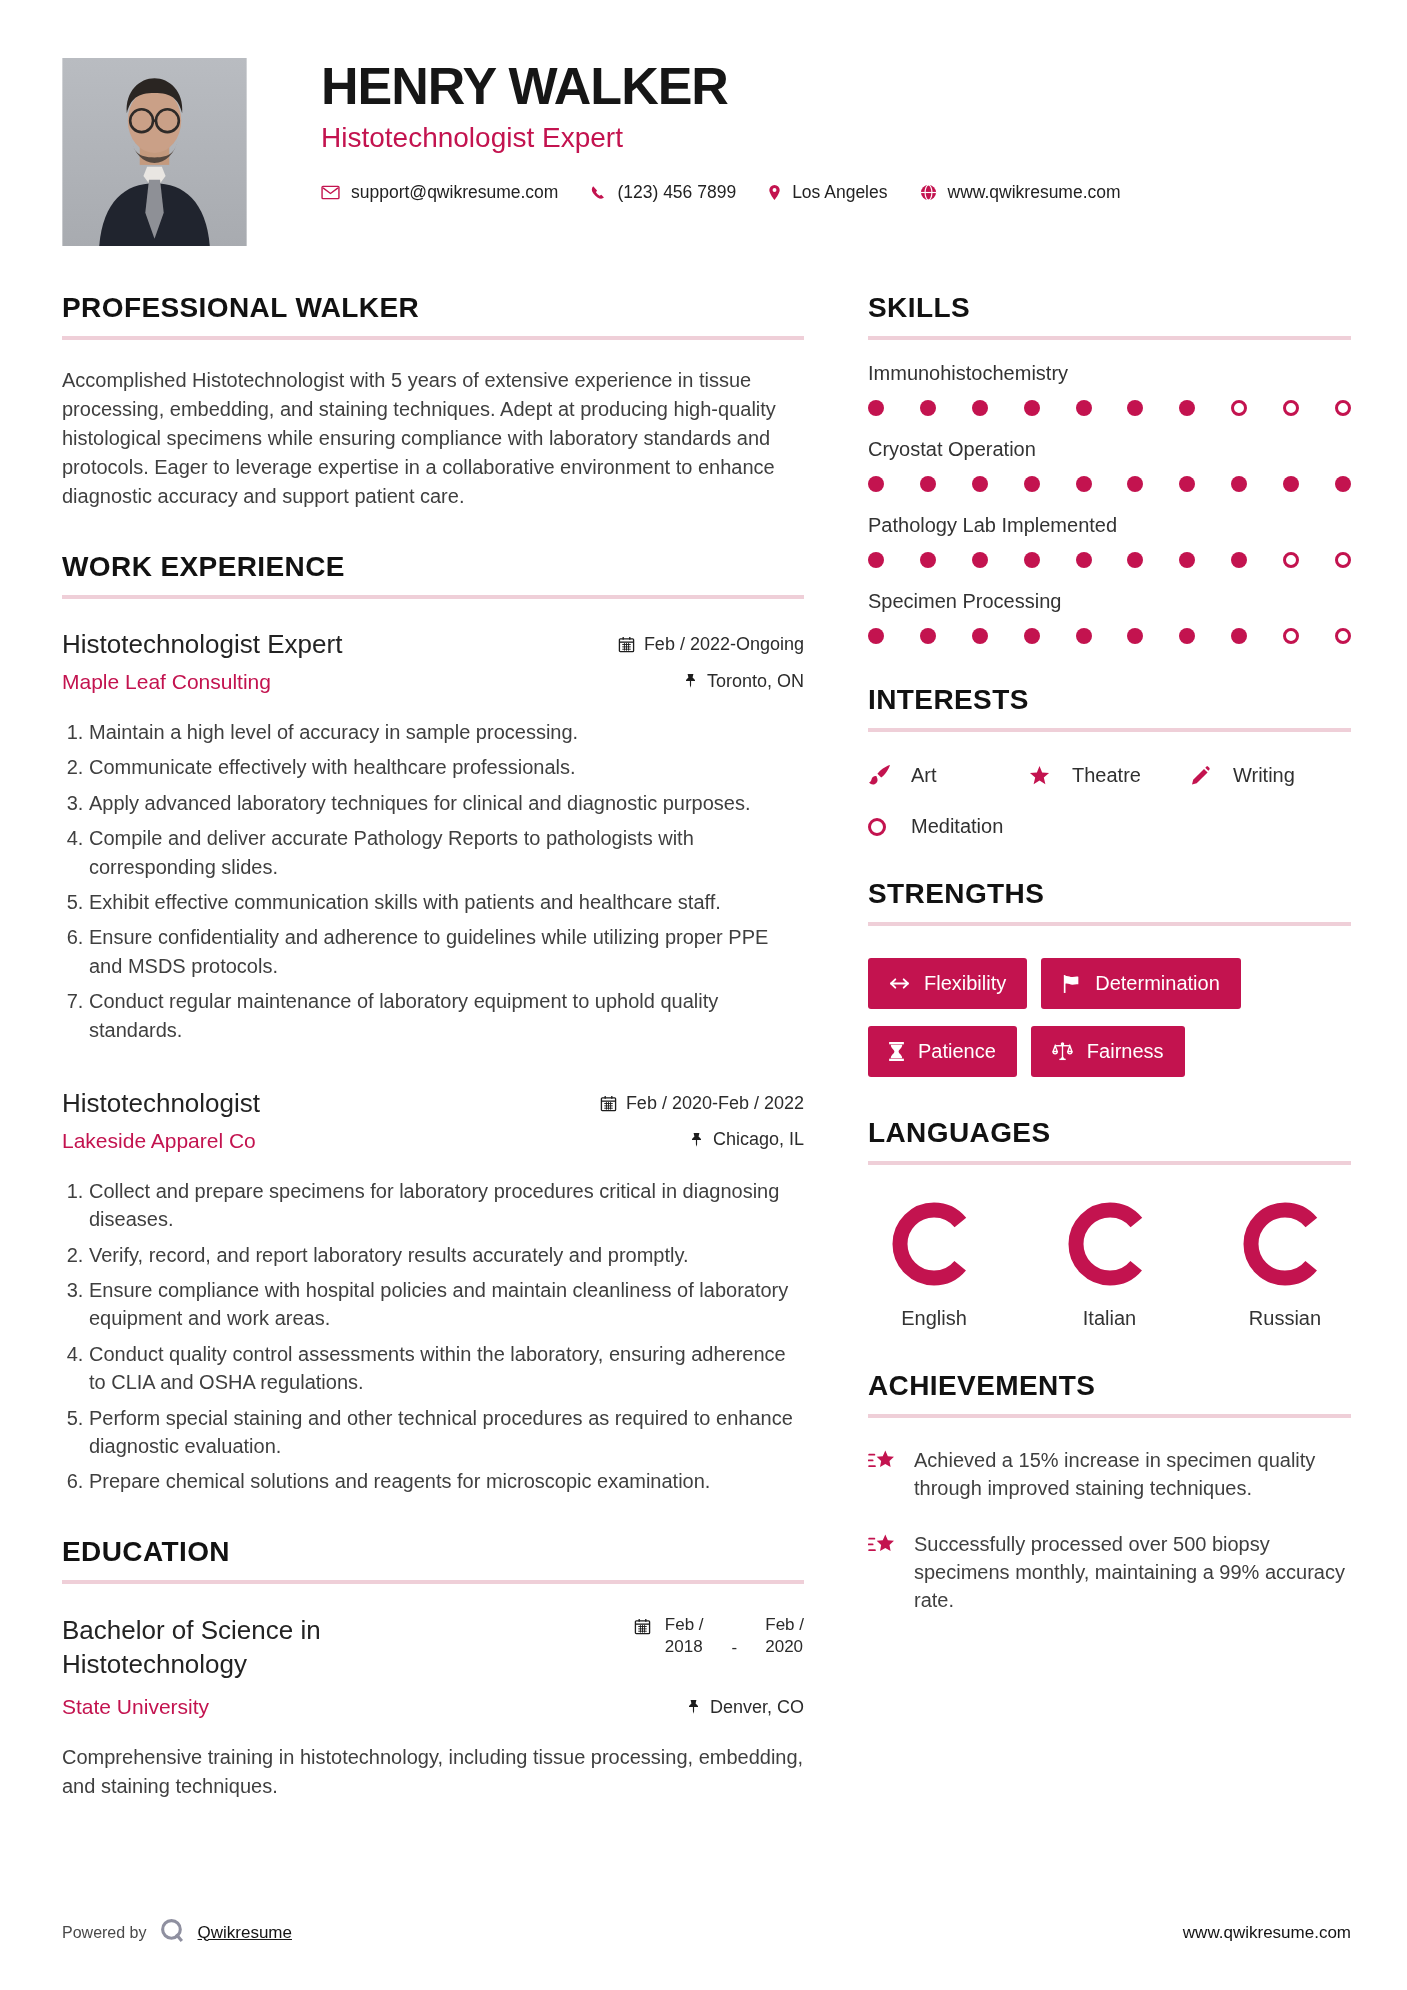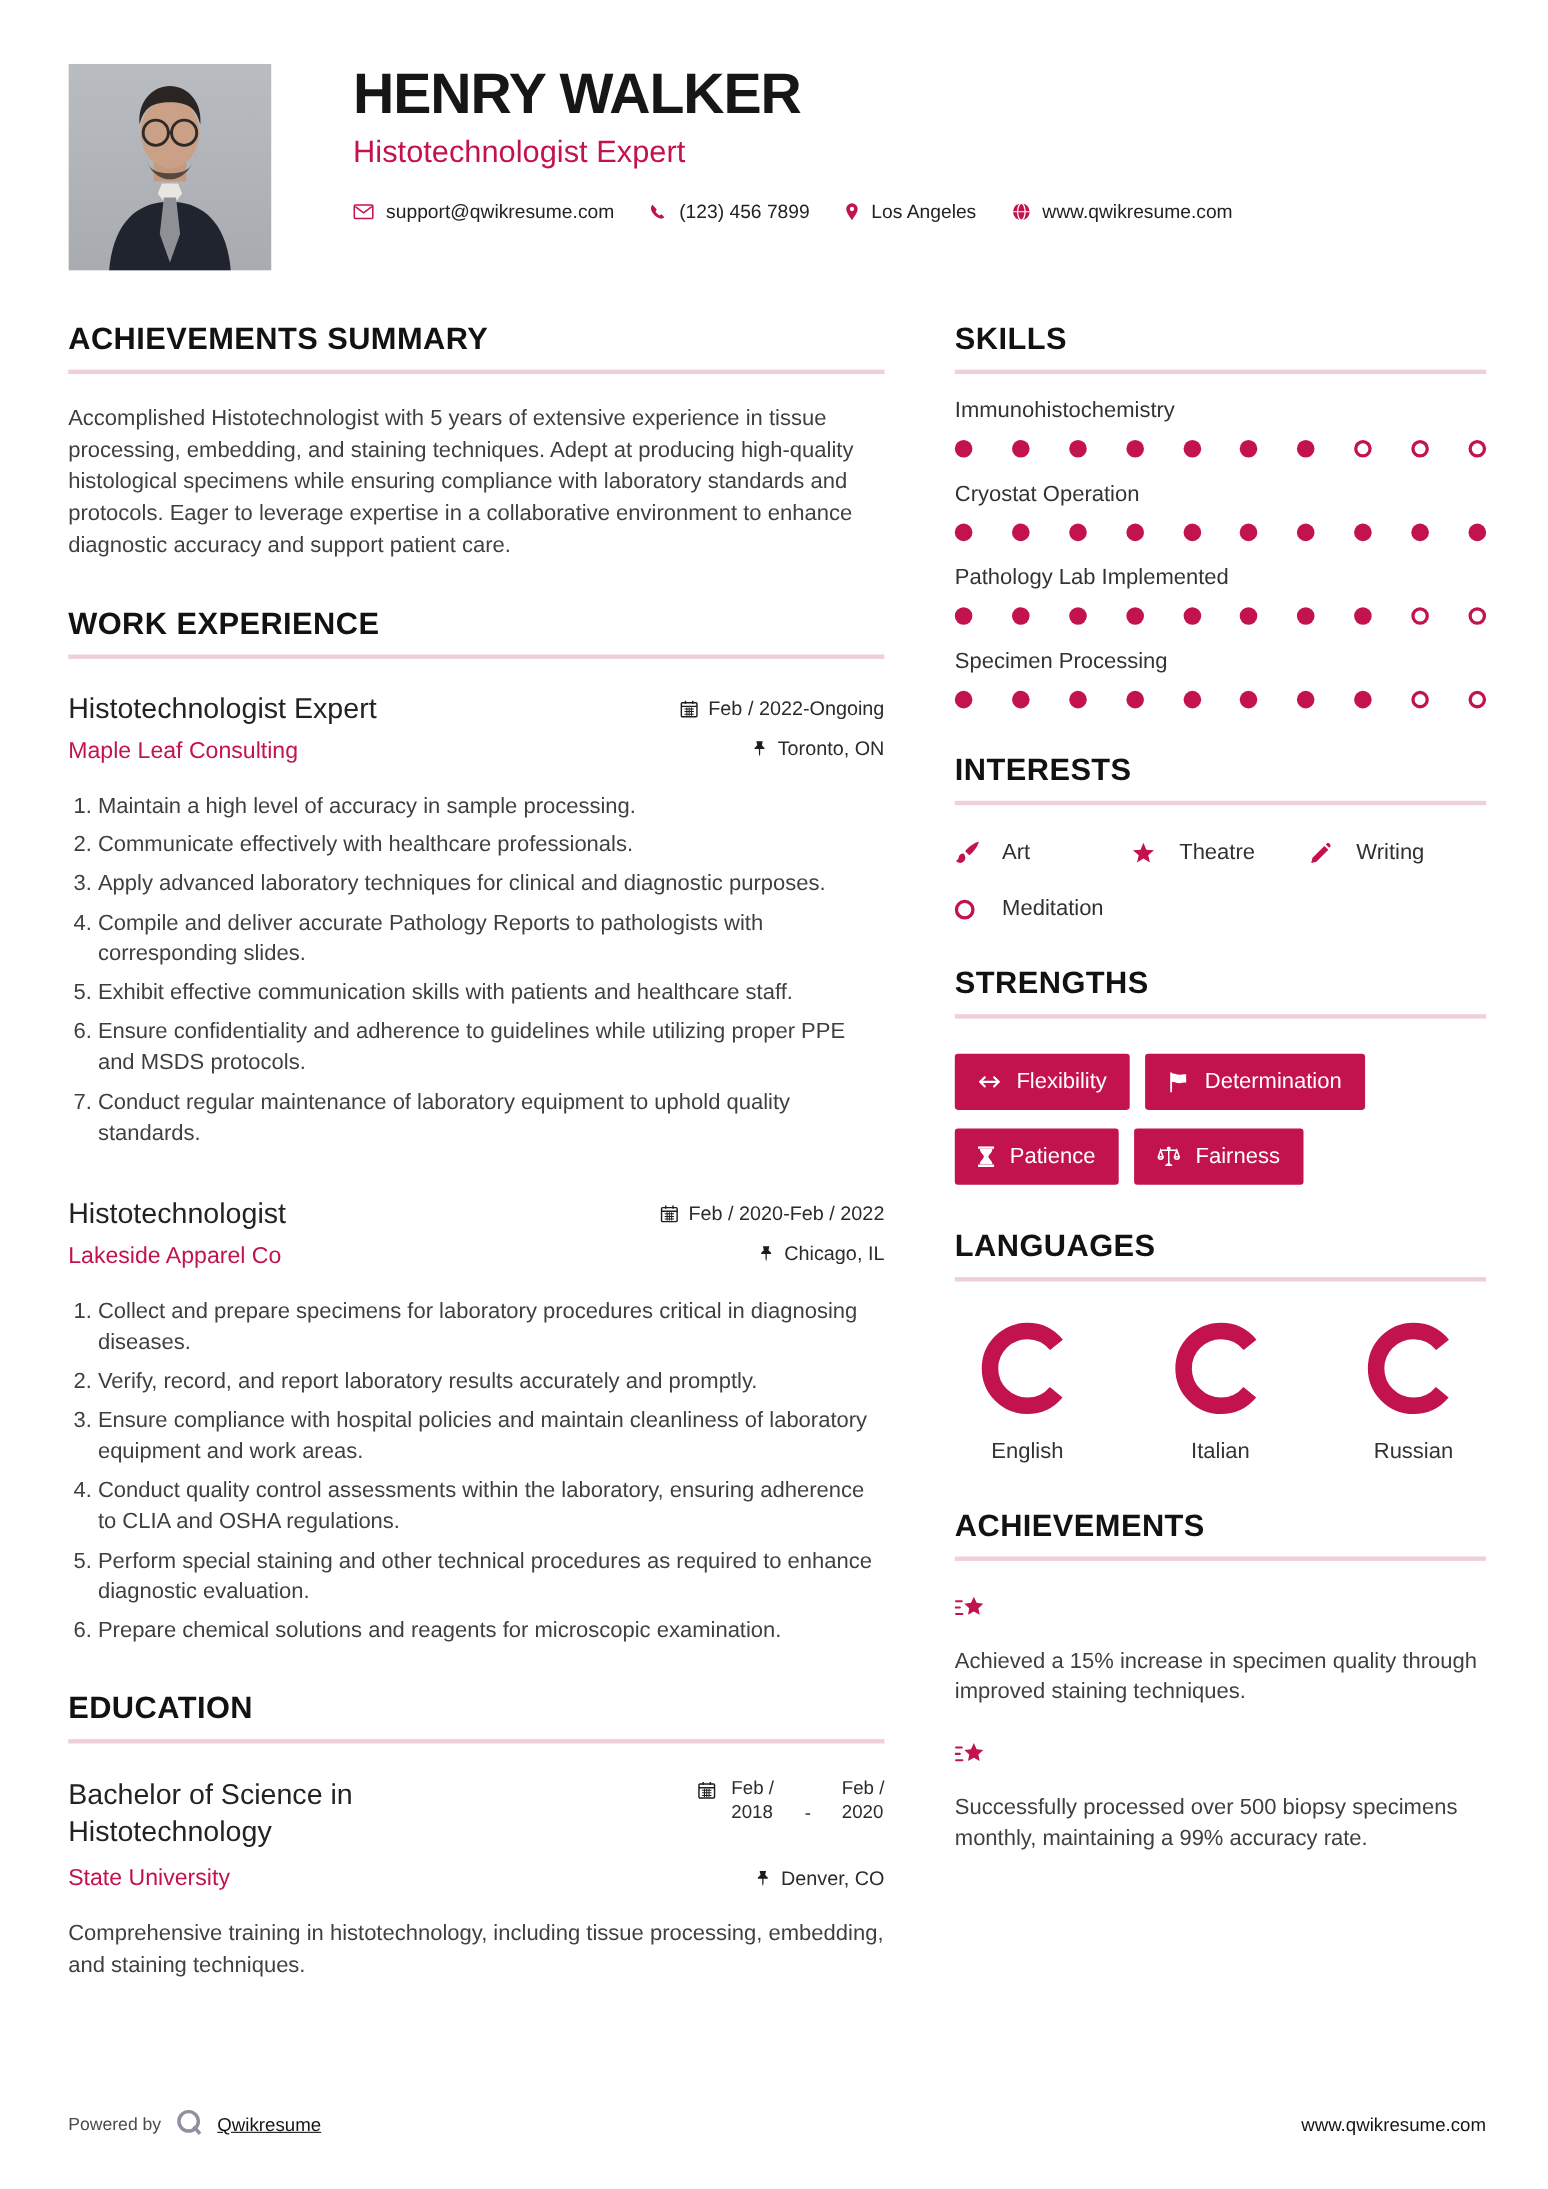--- a/index.html
+++ b/index.html
@@ -68,21 +68,21 @@
   .strengths{display:flex;flex-wrap:wrap;gap:17px 14px;margin-top:32px;}
   .badge{background:var(--accent);color:#fff;display:inline-flex;align-items:center;gap:14px;
          padding:14px 21px;border-radius:3px;font-size:20px;}
   .badge .ic{display:flex;align-items:center;color:#fff;}
   
   .langs{display:flex;justify-content:space-between;margin-top:36px;padding:0 6px;}
   .lang{width:120px;text-align:center;}
   .donut-arc{stroke:var(--accent);}
   .lang-label{margin-top:16px;font-size:20px;color:#333;}
   
-  .ach{display:flex;gap:16px;margin-top:28px;flex-direction:column;}
+  .ach{display:flex;gap:16px;margin-top:28px;}
   .ach .ic{flex:none;color:var(--accent);margin-top:2px;}
   .ach-text{font-size:20px;line-height:1.4;}
   
   .footer{position:absolute;left:62px;right:56px;bottom:42px;display:flex;justify-content:space-between;align-items:center;}
   .powered{display:flex;align-items:center;gap:12px;font-size:16px;color:#4a4a4a;}
   .brand{font-size:17px;color:#141414;text-decoration:underline;font-weight:500;cursor:pointer;}
   .site{font-size:17px;color:#141414;}
 </style>
 </head>
 <body>
@@ -154,21 +154,21 @@
         </span>
       </div>
     </div>
   </div>
 
   <div class="columns">
 
     <div class="col-left">
 
       <div class="section">
-        <div class="section-title">ACHIEVEMENTS SUMMARY</div>
+        <div class="section-title">PROFESSIONAL WALKER</div>
         <div class="rule"></div>
         <p class="summary-text">Accomplished Histotechnologist with 5 years of extensive experience in tissue processing, embedding, and staining techniques. Adept at producing high-quality histological specimens while ensuring compliance with laboratory standards and protocols. Eager to leverage expertise in a collaborative environment to enhance diagnostic accuracy and support patient care.</p>
       </div>
 
       <div class="section">
         <div class="section-title">WORK EXPERIENCE</div>
         <div class="rule"></div>
 
         <div class="job">
           <div class="job-head">

